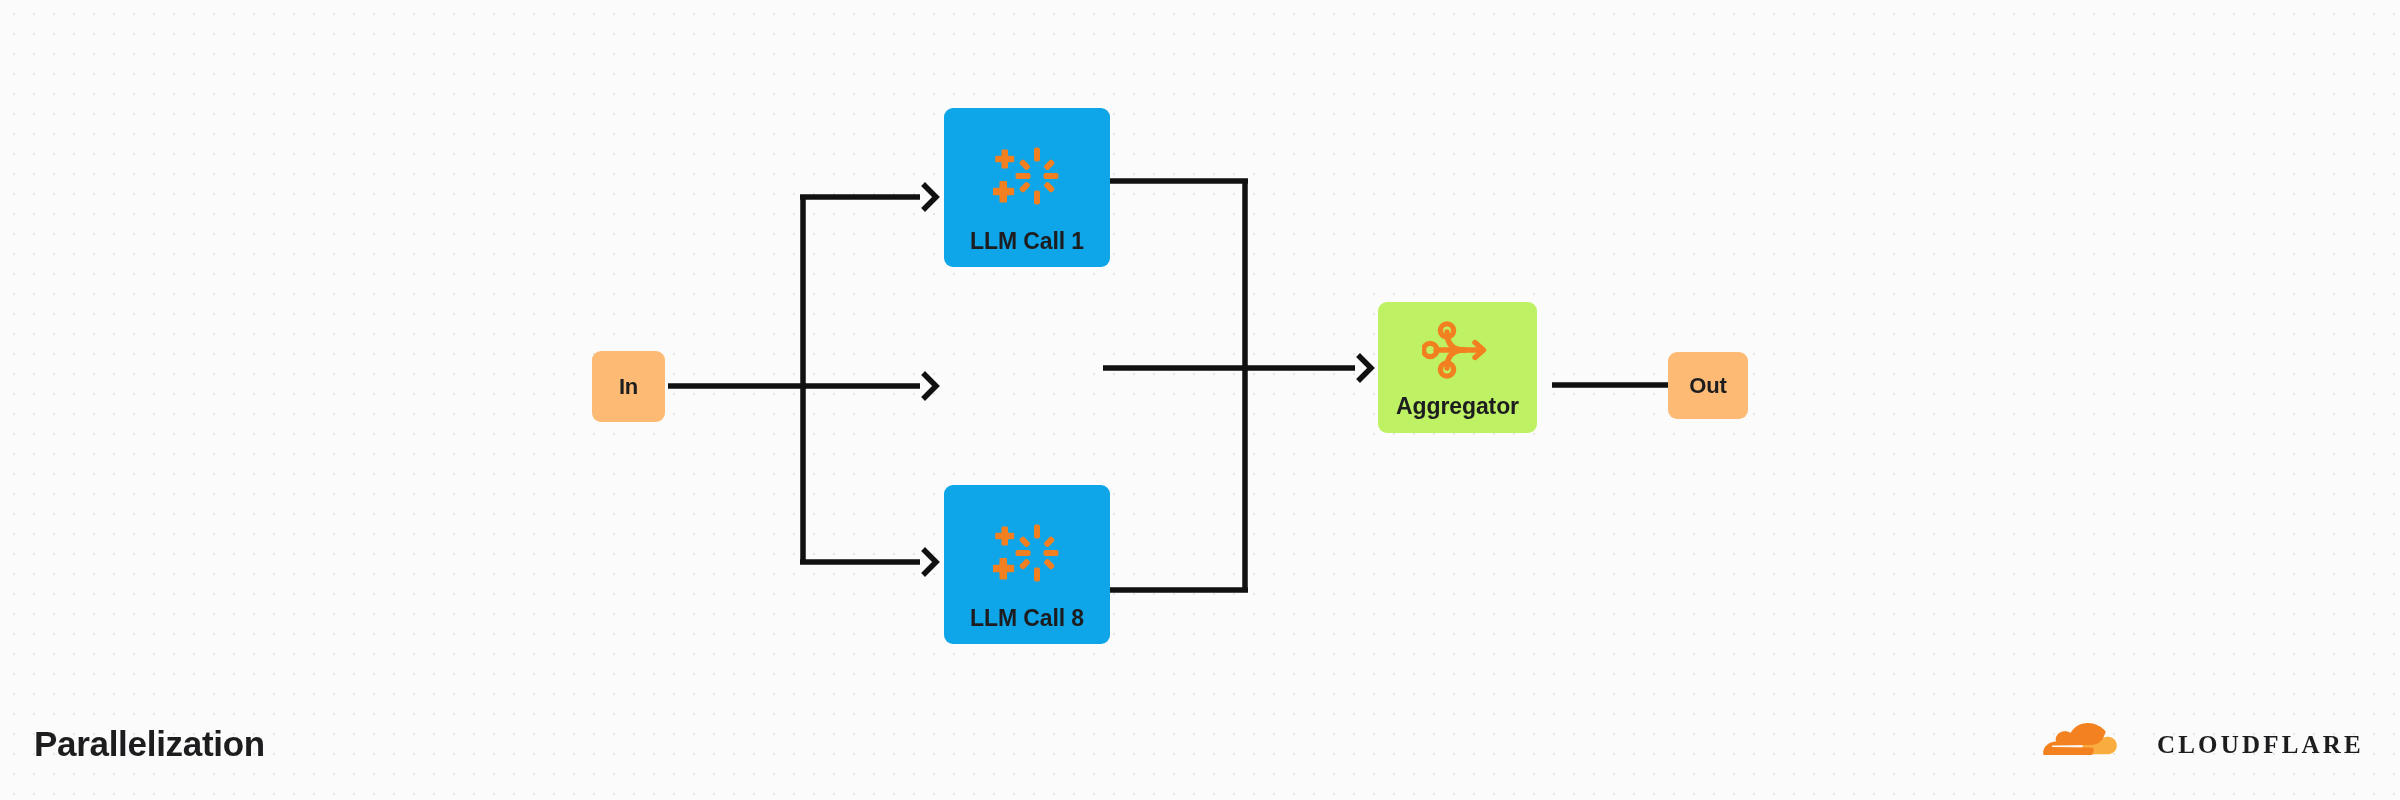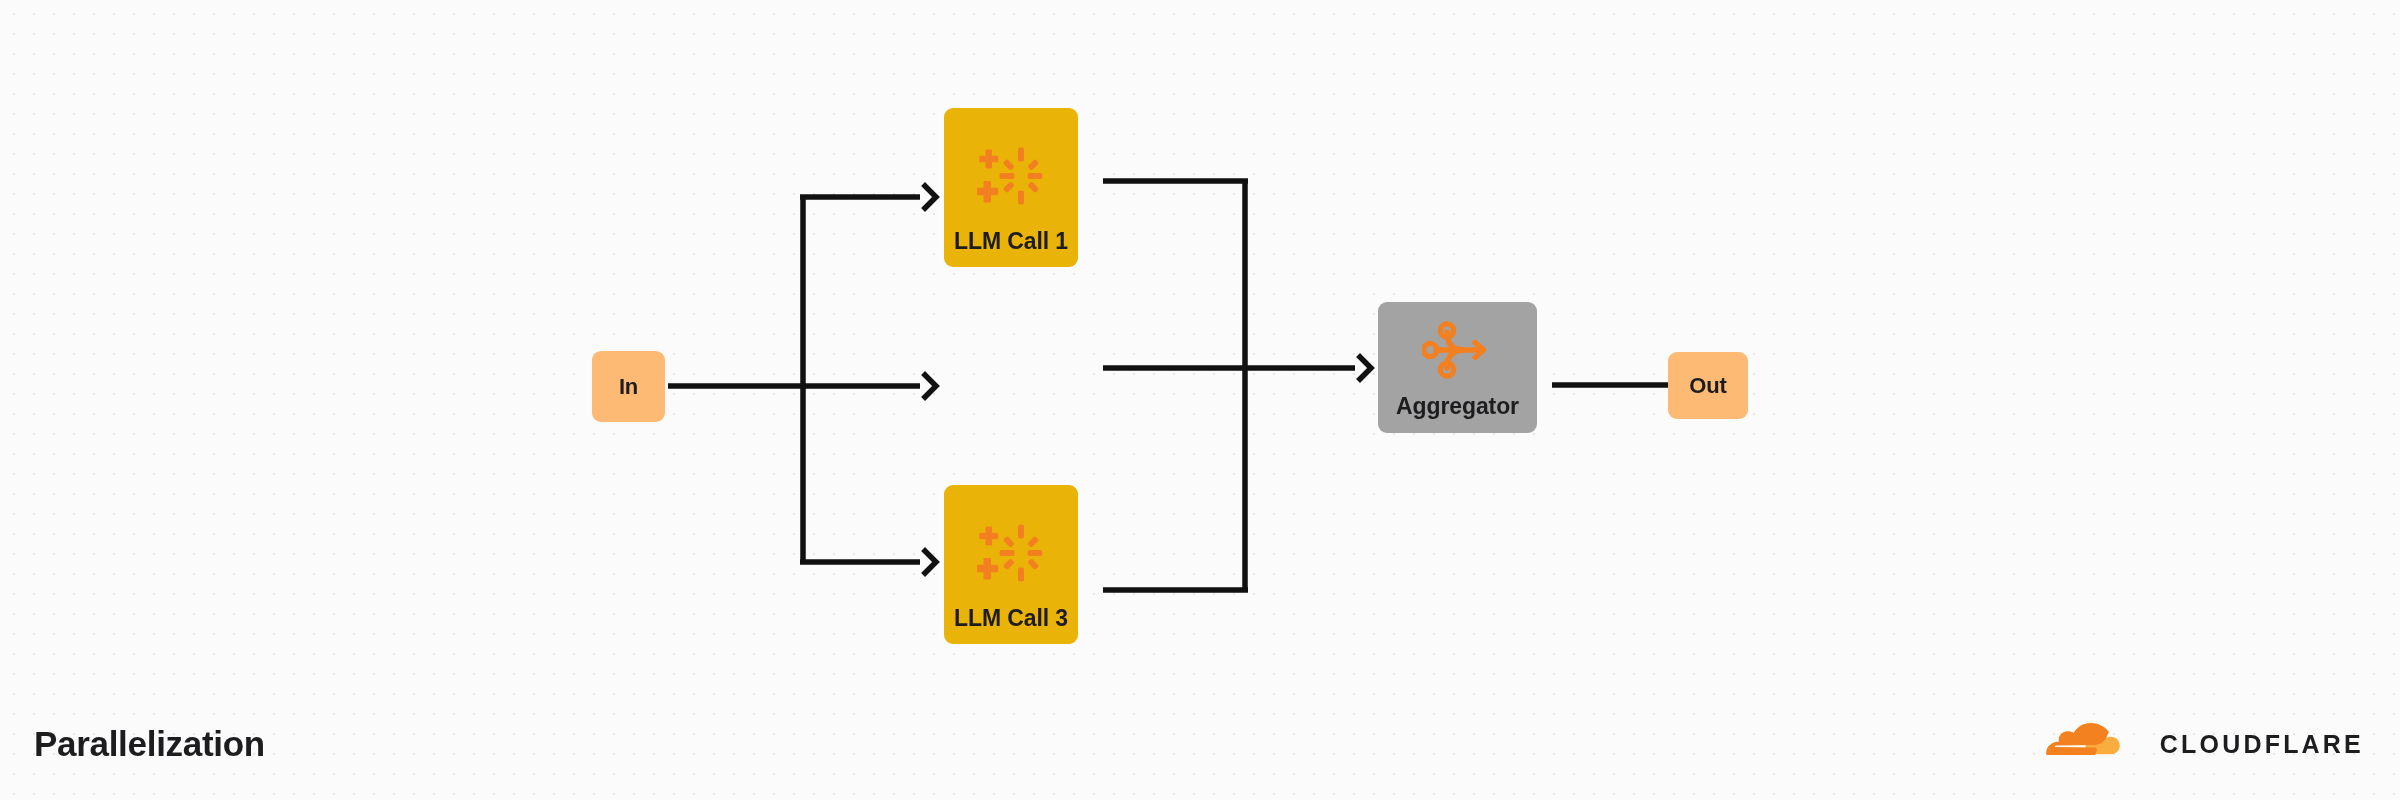--- a/index.html
+++ b/index.html
@@ -35,29 +35,29 @@
   .node {
     position: absolute;
     box-sizing: border-box;
     border-radius: 9px;
     display: flex;
     flex-direction: column;
     align-items: center;
     justify-content: center;
   }
   .node-llm {
-    width: 134px;
+    width: 166px;
     height: 159px;
-    background-color: #eab308;
+    background-color: #0ea5e9;
     padding-top: 24px;
   }
   .node-agg {
     width: 159px;
     height: 131px;
-    background-color: #a3a3a3;
+    background-color: #bef264;
     padding-top: 4px;
   }
   .node-io {
     background-color: #fdba74;
     width: 73px;
     height: 71px;
     text-align: right;
   }
   .node-io.wide {
     width: 80px;
@@ -102,20 +102,21 @@
     line-height: 1;
   }
   #brand {
     position: absolute;
     right: 36px;
     top: 722px;
     display: flex;
     align-items: center;
     gap: 18px;
     height: 44px;
+    font-family: Liberation Serif, serif;
   }
   #brand-mark { display: block; }
   #brand-word {
     font-size: 25px;
     font-weight: 700;
     color: #1d1d1f;
     letter-spacing: 3.2px;
     line-height: 1;
   }
 </style>
@@ -210,21 +211,21 @@
           <rect x="41" y="44.5" width="6" height="14" rx="2"></rect>
           <rect x="22.5" y="27" width="15" height="6" rx="2"></rect>
           <rect x="50.5" y="27" width="15" height="6" rx="2"></rect>
           <rect x="28.8" y="13.3" width="6" height="11" rx="2" transform="rotate(-45 31.8 18.8)"></rect>
           <rect x="53.2" y="13.3" width="6" height="11" rx="2" transform="rotate(45 56.2 18.8)"></rect>
           <rect x="28.8" y="35.7" width="6" height="11" rx="2" transform="rotate(45 31.8 41.2)"></rect>
           <rect x="53.2" y="35.7" width="6" height="11" rx="2" transform="rotate(-45 56.2 41.2)"></rect>
         </g>
       </svg>
     </span>
-    <span class="node-label">LLM Call 3</span>
+    <span class="node-label">LLM Call 8</span>
   </div>
 
   <div class="node node-agg" style="left:1378px; top:302px;">
     <span class="icon-wrap agg">
       <svg viewBox="0 0 72 58" width="72" height="58">
         <g fill="none" stroke="#f38020" stroke-width="5.4" stroke-linecap="round" stroke-linejoin="round">
 
           <path d="M 25 11 Q 25 29 42 29"></path>
           <path d="M 25 47 Q 25 29 42 29"></path>
           <path d="M 14 29 L 42 29"></path>

